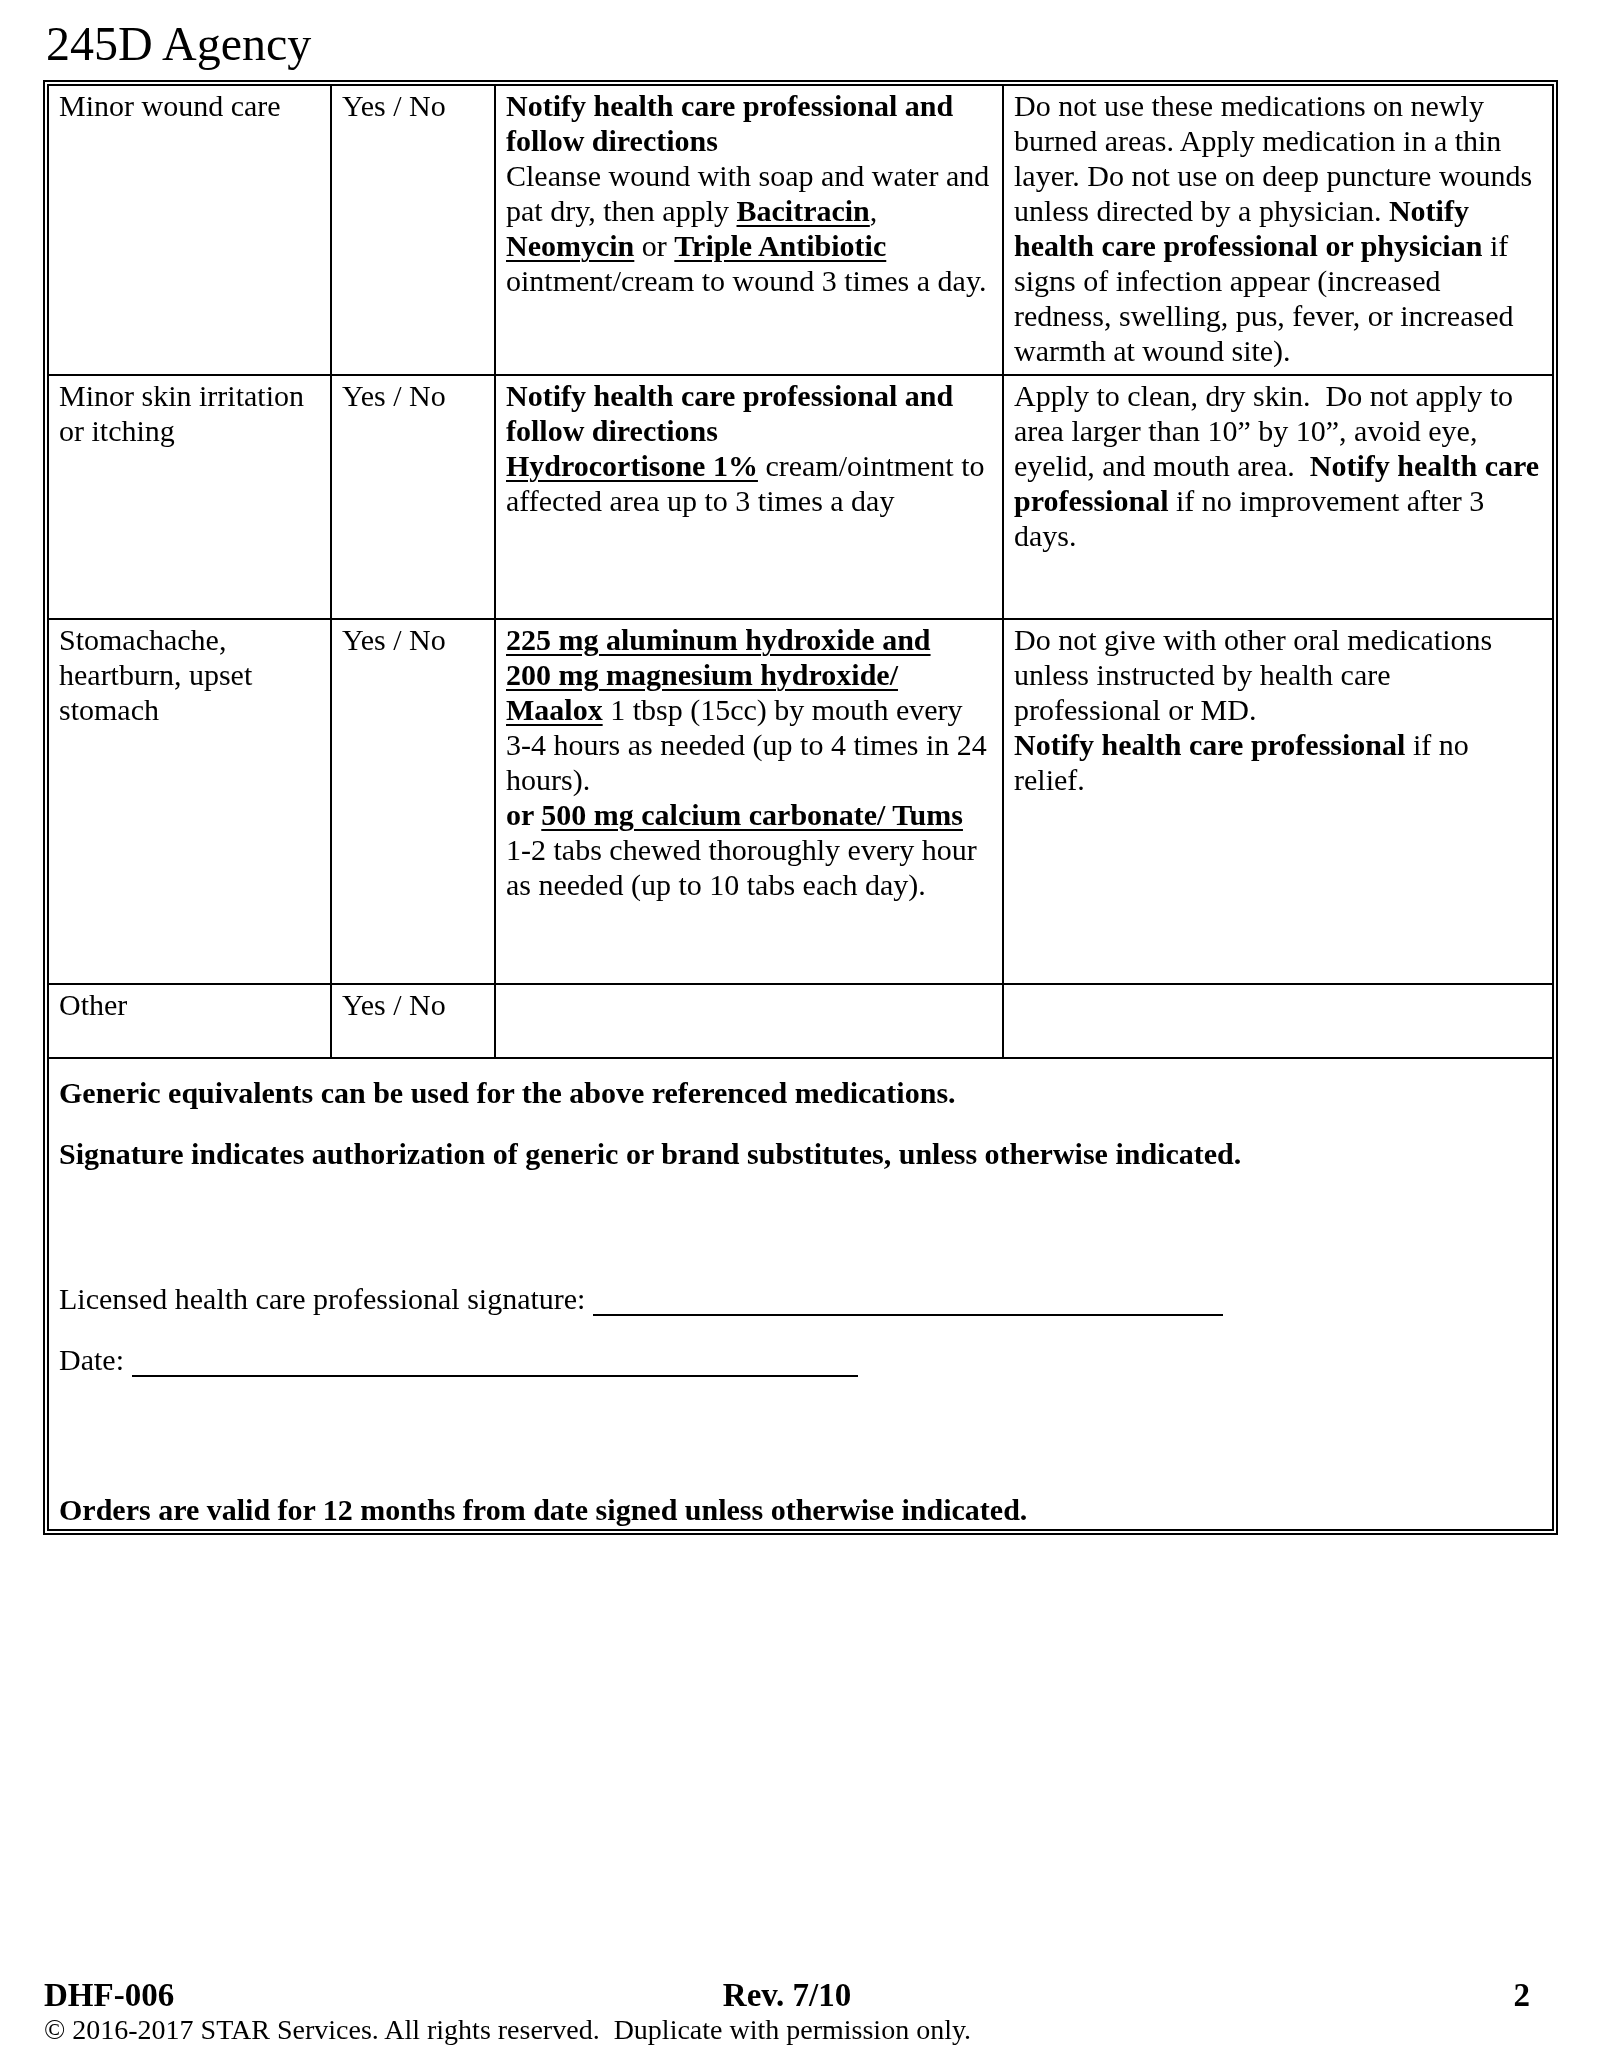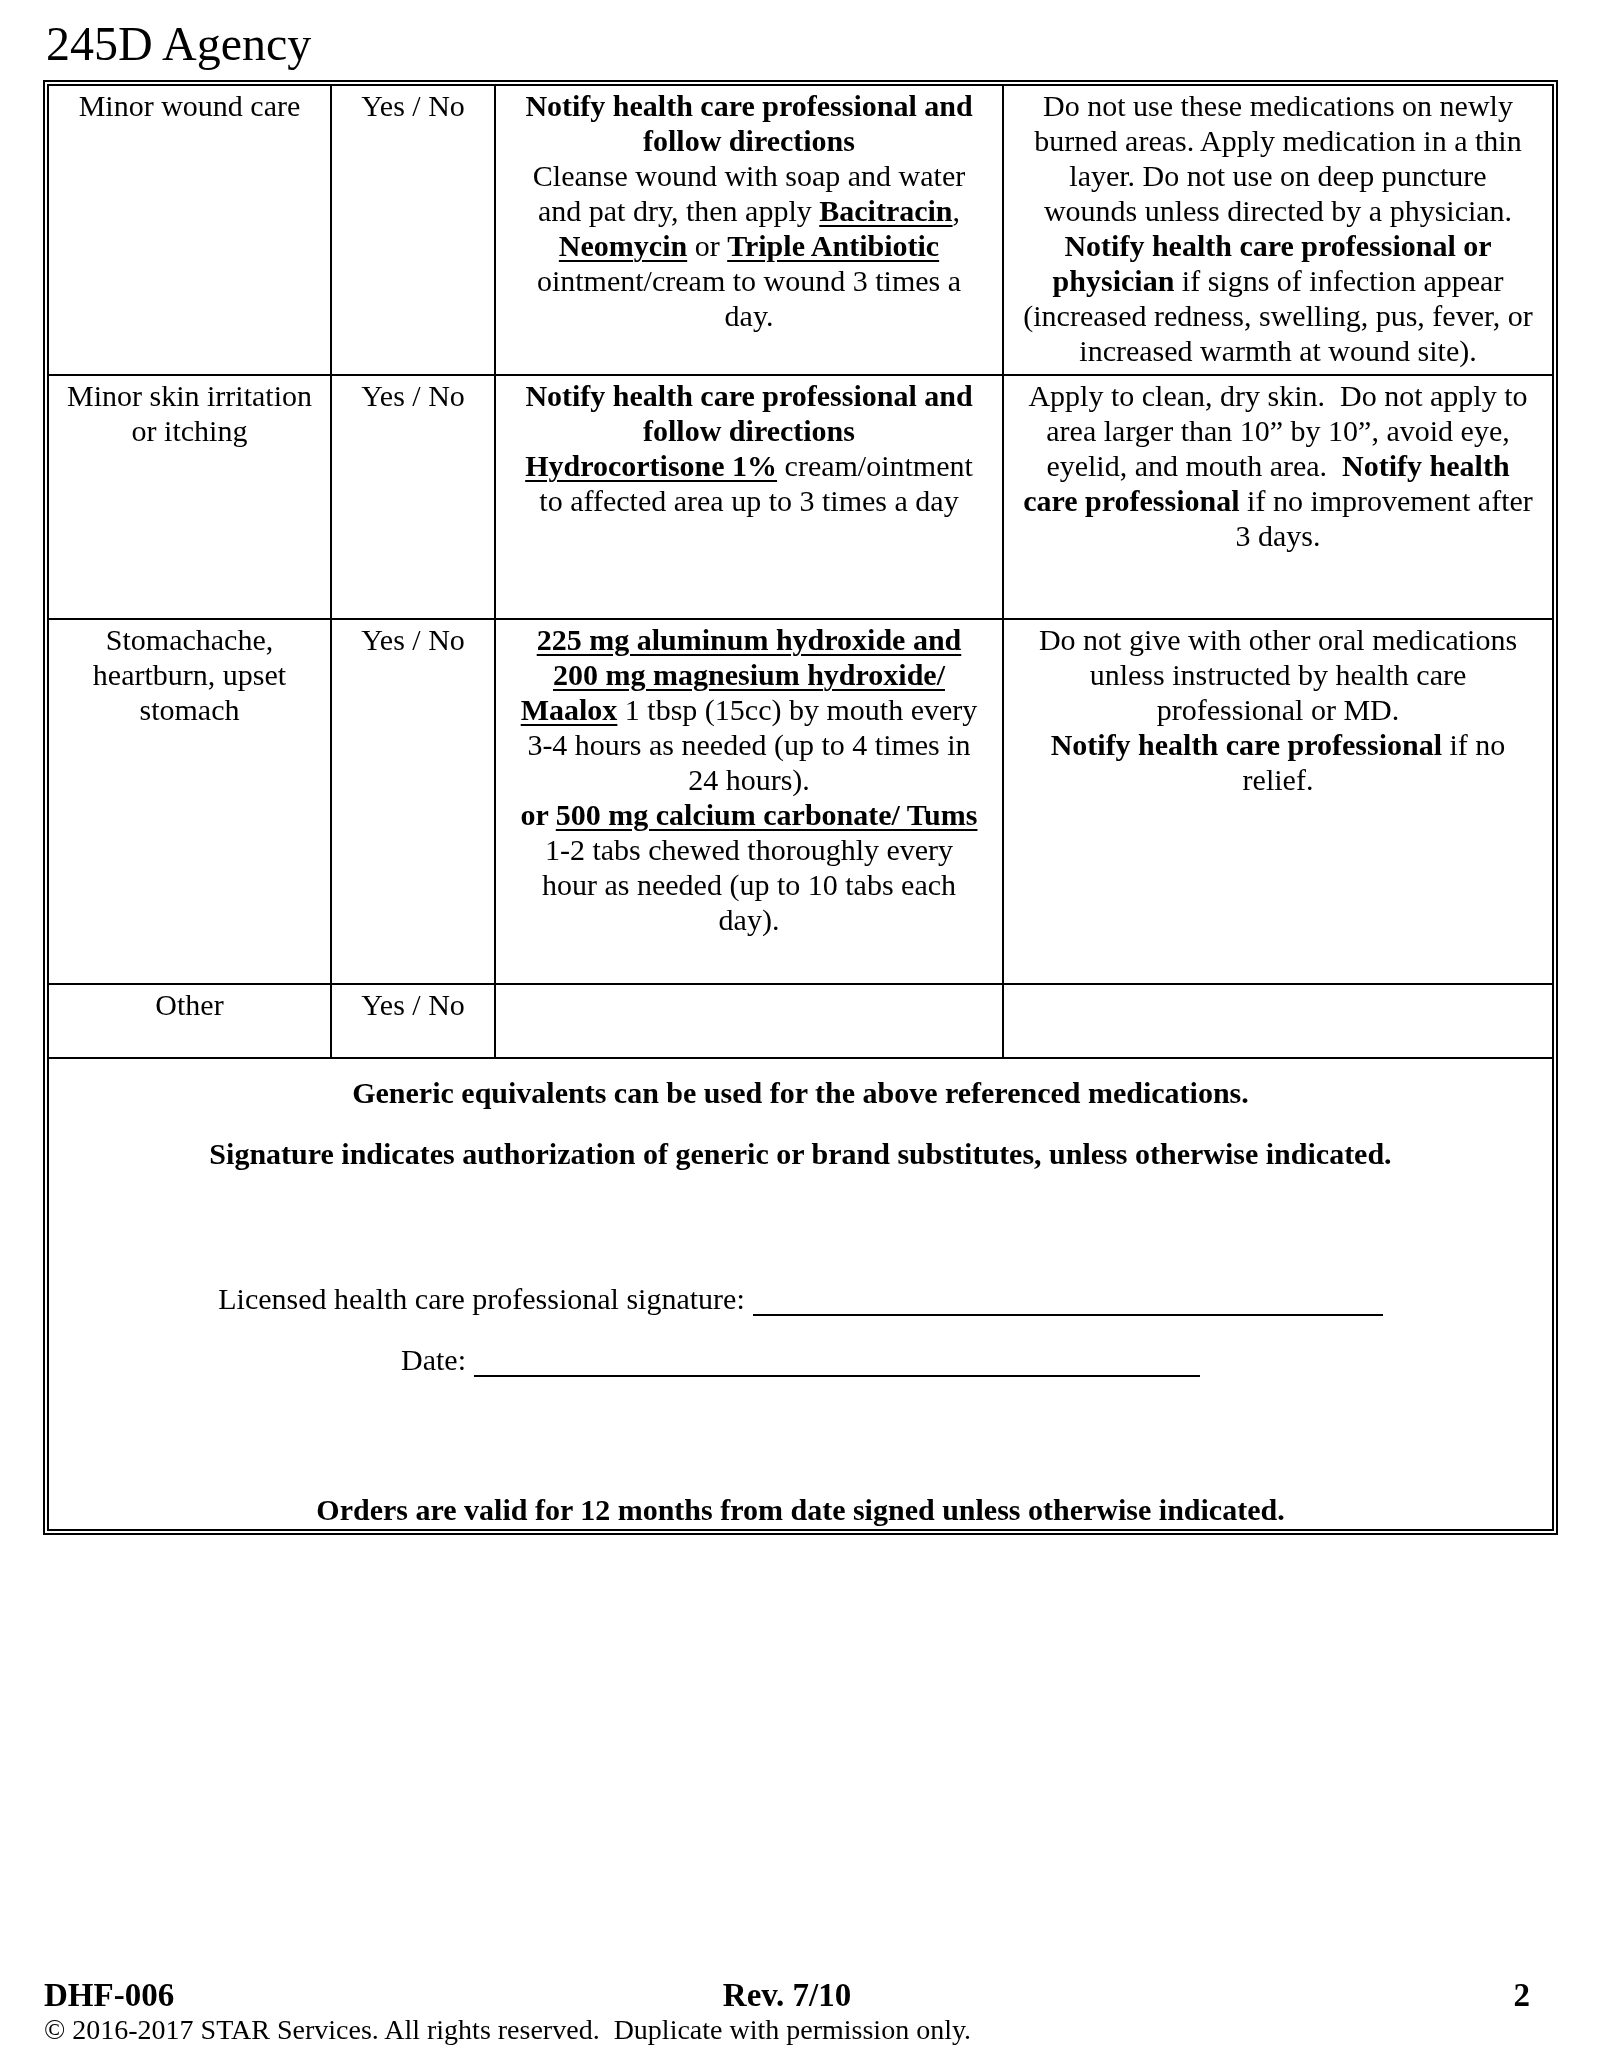--- a/index.html
+++ b/index.html
@@ -12,22 +12,22 @@
     position:absolute;left:46px;top:16px;
     font-size:48px;line-height:1.15;font-weight:normal;margin:0;
   }
   .tbl-wrap{
     position:absolute;left:43px;top:80px;width:1515px;
     border:2px solid #000;padding:2px;box-sizing:border-box;background:#fff;
   }
   table.med{border-collapse:collapse;width:100%;table-layout:fixed;}
   table.med td{
     border:2px solid #000;vertical-align:top;
-    font-size:30px;line-height:35px;padding:2px 18px;
-    box-sizing:border-box;word-wrap:break-word;text-align:center;
+    font-size:30px;line-height:35px;padding:2px 10px;
+    box-sizing:border-box;word-wrap:break-word;
   }
   td.c1{padding:2px 28px 2px 12px;}
   td.c2{padding:2px 10px;}
   td.c3{padding:2px 14px 2px 10px;margin-top:16px;}
   td.c4{padding:2px 21px 2px 12px;}
   tr.r1{height:290px;} tr.r2{height:244px;} tr.r3{height:365px;} tr.r4{height:74px;}
   .seg{white-space:pre-wrap;}
   .b{font-weight:bold;}
   .u{text-decoration:underline;text-decoration-thickness:2px;text-underline-offset:4px;}
   td.notes{height:444px;padding:30px 20px 0 12px;}

